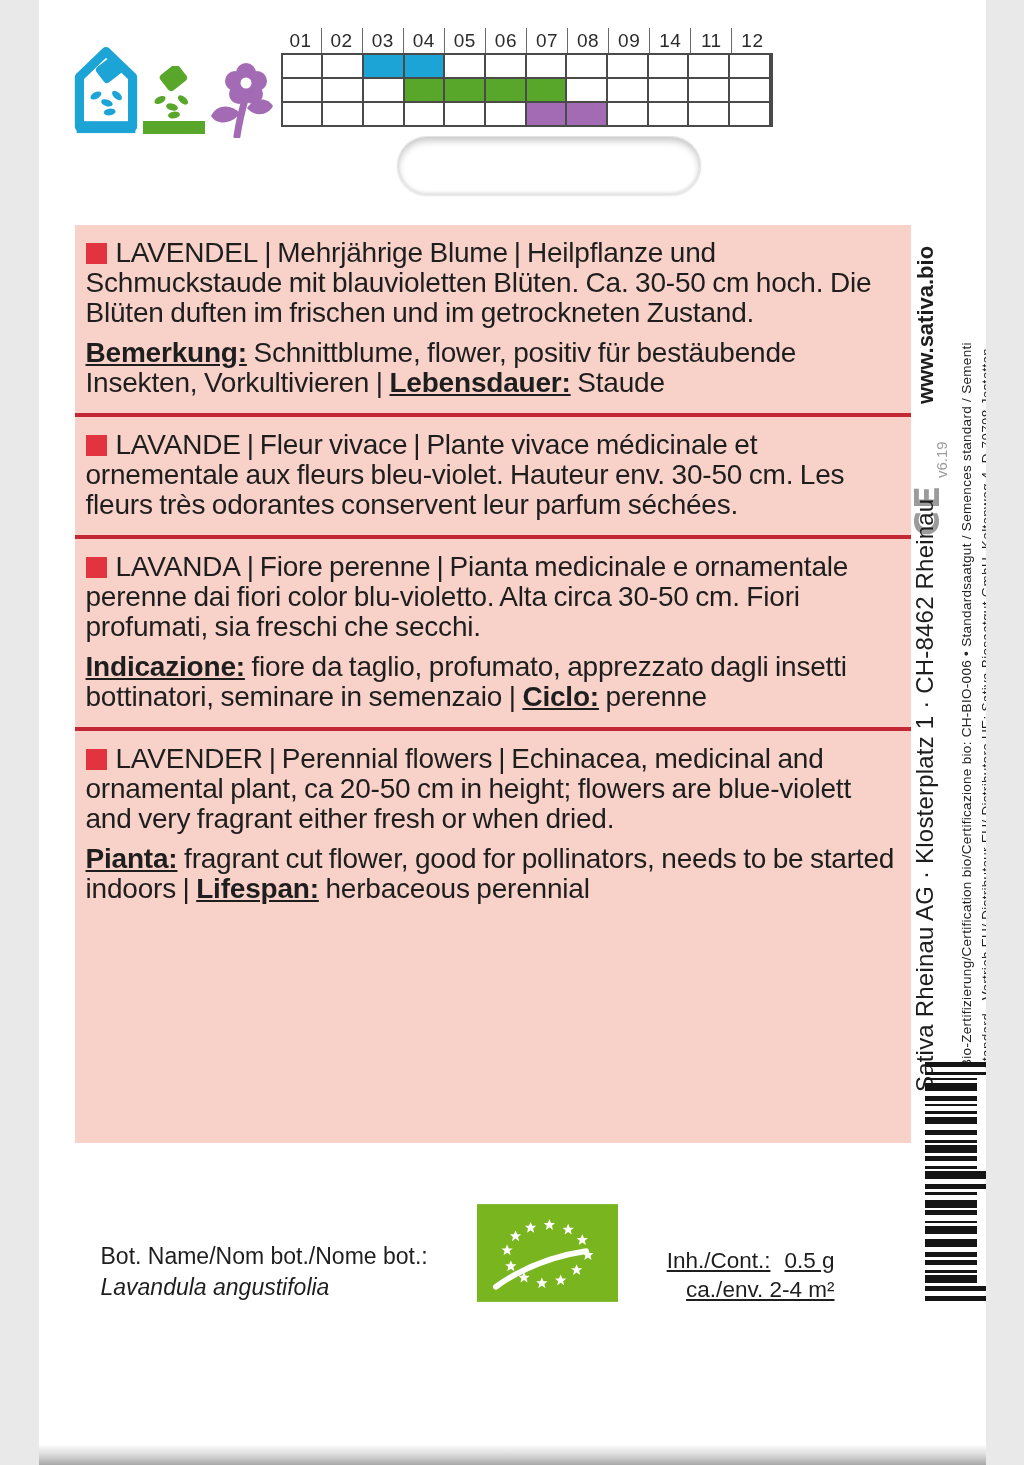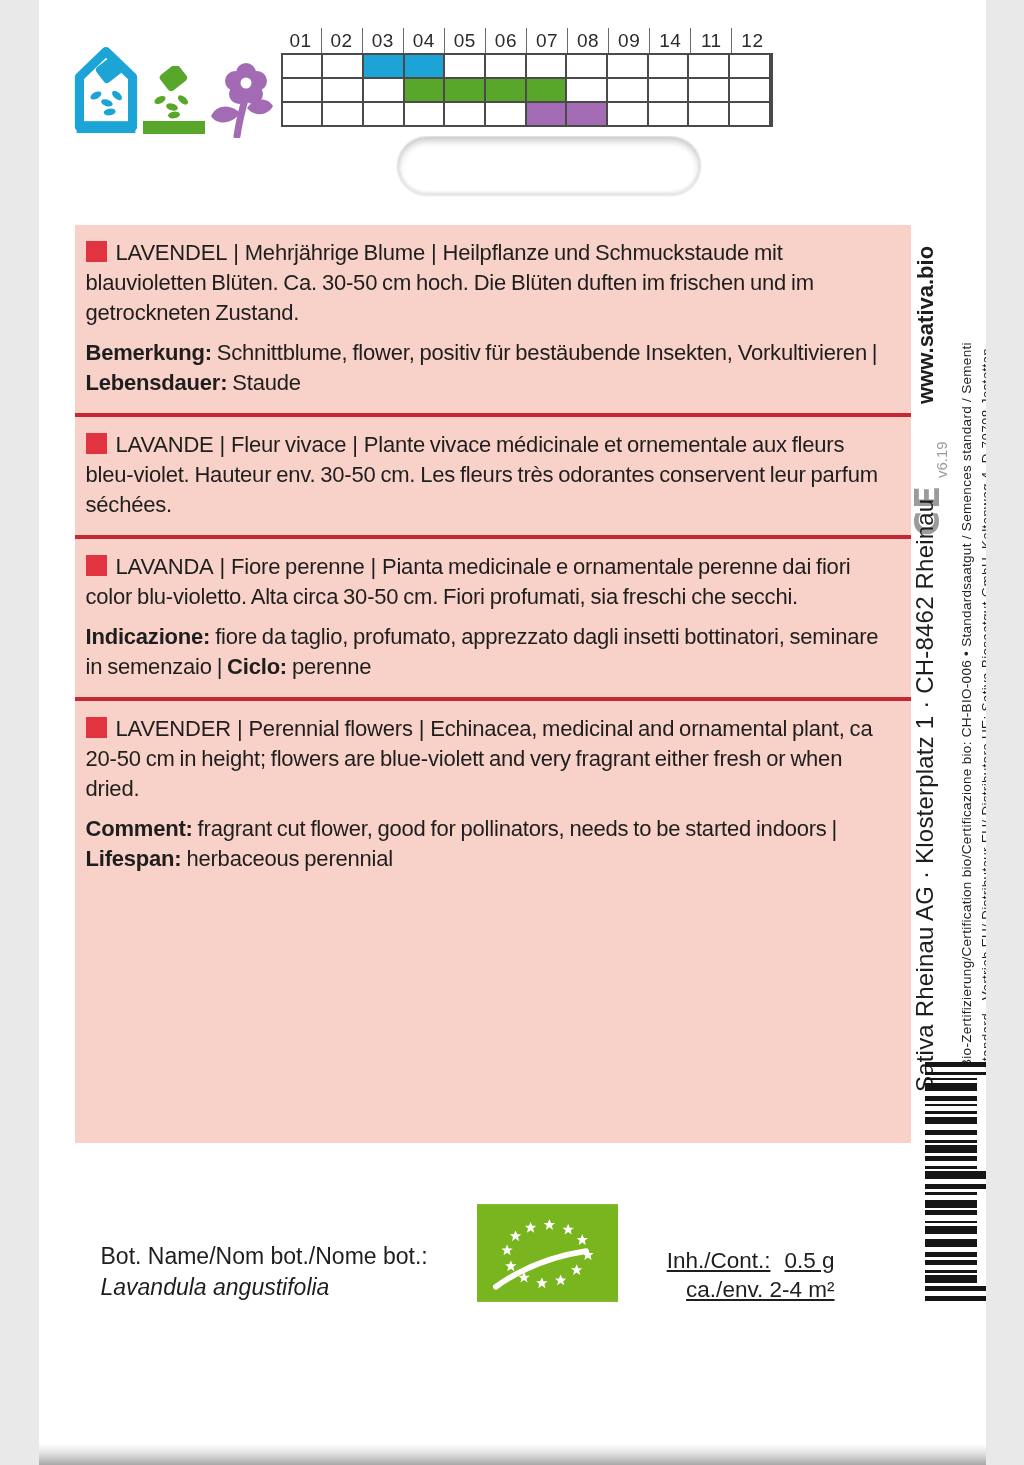--- a/index.html
+++ b/index.html
@@ -21,27 +21,27 @@
   .ccell:last-child{border-right:none;}
   .cbar{position:absolute;top:0;bottom:0;z-index:1;}
 
   
   .euro-slot{position:absolute;left:358px;top:136px;width:302px;height:57px;border-radius:30px;
              background:#fff;border:1px solid #e3e3e3;
              box-shadow:inset 0 4px 7px rgba(0,0,0,.22), inset 0 -2px 3px rgba(0,0,0,.08), 0 1px 2px rgba(0,0,0,.10);}
 
   
   .infoblock{position:absolute;left:36px;top:225px;width:836px;height:918px;background:#f8d1c8;}
-  .section{padding:13px 14px 15px 11px;font-size:22px;line-height:30px;letter-spacing:-.2px;word-spacing:-1px;}
+  .section{padding:13px 14px 15px 11px;font-size:28px;line-height:30px;letter-spacing:-.2px;word-spacing:-1px;}
   .section p{margin:0;}
   .section .note{margin-top:10px;}
   .redsq{display:inline-block;width:21px;height:21px;background:#e23440;margin-right:9px;vertical-align:-2px;}
   .pipe{margin:0 6px;}
   .divider{height:4px;background:#c42834;}
-  b{letter-spacing:-.2px;}
+  b{letter-spacing:-.2px;text-decoration:underline;}
 
   
   .rot{position:absolute;transform-origin:0 0;transform:rotate(-90deg);white-space:nowrap;line-height:1;}
   .addr{font-size:24px;letter-spacing:.2px;}
   .site{font-size:22px;font-weight:bold;}
   .ver{font-size:15px;color:#9b9b9b;}
   .ce{font-size:34px;color:#9b9b9b;font-weight:bold;letter-spacing:2px;font-family:"DejaVu Sans",sans-serif;}
   .fine{font-size:13.5px;letter-spacing:.3px;color:#222;}
 
   
@@ -180,21 +180,21 @@
     <div class="divider"></div>
 
     <div class="section">
       <p class="main"><span class="redsq"></span><span>LAVANDA</span><span class="pipe">|</span><span>Fiore perenne</span><span class="pipe">|</span><span>Pianta medicinale e ornamentale perenne dai fiori color blu-violetto. Alta circa 30-50 cm. Fiori profumati, sia freschi che secchi.</span></p>
       <p class="note"><b>Indicazione:</b> <span>fiore da taglio, profumato, apprezzato dagli insetti bottinatori, seminare in semenzaio |</span> <b>Ciclo:</b> <span>perenne</span></p>
     </div>
     <div class="divider"></div>
 
     <div class="section">
       <p class="main"><span class="redsq"></span><span>LAVENDER</span><span class="pipe">|</span><span>Perennial flowers</span><span class="pipe">|</span><span>Echinacea, medicinal and ornamental plant, ca 20-50 cm in height; flowers are blue-violett and very fragrant either fresh or when dried.</span></p>
-      <p class="note"><b>Comment:</b> <span>fragrant cut flower, good for pollinators, needs to be started indoors |</span> <b>Lifespan:</b> <span>herbaceous perennial</span></p>
+      <p class="note"><b>Pianta:</b> <span>fragrant cut flower, good for pollinators, needs to be started indoors |</span> <b>Lifespan:</b> <span>herbaceous perennial</span></p>
     </div>
   </div>
 
   <div class="rot site" style="left:876px;top:404px">www.sativa.bio</div>
   <div class="rot ver" style="left:895px;top:478px">v6.19</div>
   <div class="rot ce" style="left:871px;top:536px">CE</div>
   <div class="rot addr" style="left:874px;top:1092px">Sativa Rheinau AG · Klosterplatz 1 · CH-8462 Rheinau</div>
   <div class="rot fine" style="left:921px;top:1068px">Bio-Zertifizierung/Certification bio/Certificazione bio: CH-BIO-006 • Standardsaatgut / Semences standard / Sementi</div>
   <div class="rot fine" style="left:941px;top:1068px">standard · Vertrieb EU/ Distributeur EU/ Distributore UE: Sativa Biosaatgut GmbH, Keltenweg 4, D-79798 Jestetten</div>
   <div class="rot fine" style="left:969px;top:1308px">Keimfähigkeit bei guter Lagerung ca. 2-4 Jahre | Faculté germinative si bon stockage env. 2-4 ans | Facoltà germinative si bon stockage env. 2-4 anni • Organic seeds</div>

